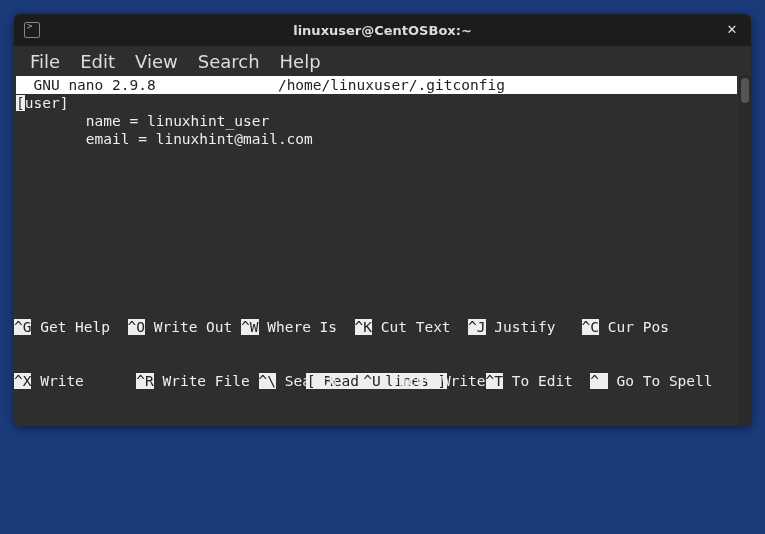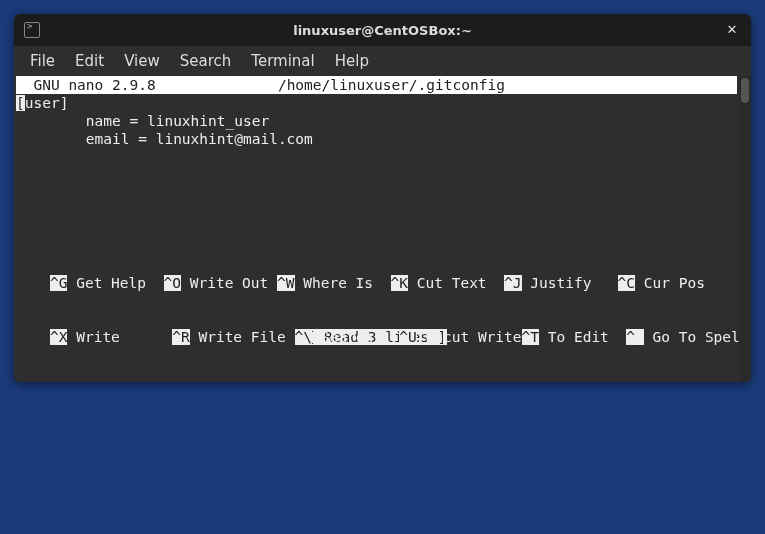--- a/index.html
+++ b/index.html
@@ -9,21 +9,21 @@
     height: 534px;
     background: #1a3a7a;
     font-family: "DejaVu Sans", "Liberation Sans", sans-serif;
     overflow: hidden;
   }
   .window {
     position: absolute;
     left: 14px;
     top: 14px;
     width: 737px;
-    height: 368px;
+    height: 412px;
     background: #2e2e2e;
     border-radius: 6px;
     box-shadow: 0 2px 10px rgba(0,0,0,0.5);
     display: flex;
     flex-direction: column;
     overflow: hidden;
   }
   .titlebar {
     height: 32px;
     background: #1c1c1c;
@@ -75,21 +75,21 @@
     cursor: pointer;
   }
   .menubar {
     height: 30px;
     background: #2e2e2e;
     display: flex;
     align-items: center;
     padding-left: 6px;
     gap: 0;
     color: #ddd;
-    font-size: 15px;
+    font-size: 18px;
   }
   .menubar .menu-item {
     padding: 4px 10px;
     cursor: pointer;
   }
   .terminal {
     flex: 1;
     background: #2e2e2e;
     font-family: "DejaVu Sans Mono", "Liberation Mono", monospace;
     font-size: 14.5px;
@@ -145,21 +145,20 @@
     white-space: pre;
     padding: 0 1px;
   }
   .shortcut-rows {
     position: absolute;
     bottom: 0;
     left: 0;
     right: 12px;
     white-space: pre;
     color: #eee;
-    padding-left: 36px;
   }
   .shortcut-rows .row {
     height: 18px;
   }
   .hk {
     background: #eee;
     color: #222;
   }
 </style>
 </head>
@@ -171,21 +170,20 @@
     <div class="t-icon"></div>
     <div class="title-text">linuxuser@CentOSBox:~</div>
     <div class="close">✕</div>
   </div>
 
   <div class="menubar">
     <div class="menu-item">File</div>
     <div class="menu-item">Edit</div>
     <div class="menu-item">View</div>
     <div class="menu-item">Search</div>
-    <div class="menu-item">Terminal</div>
     <div class="menu-item">Help</div>
   </div>
 
   <div class="terminal">
 
     <div class="nano-header"><span>  GNU nano 2.9.8</span><span>              </span><span>/home/linuxuser/.gitconfig</span><span>                                 </span></div>
 
     <div class="content"><span class="cursor">[</span><span>user]</span>
 <span>        name = linuxhint_user</span>
 <span>        email = linuxhint@mail.com</span></div>

